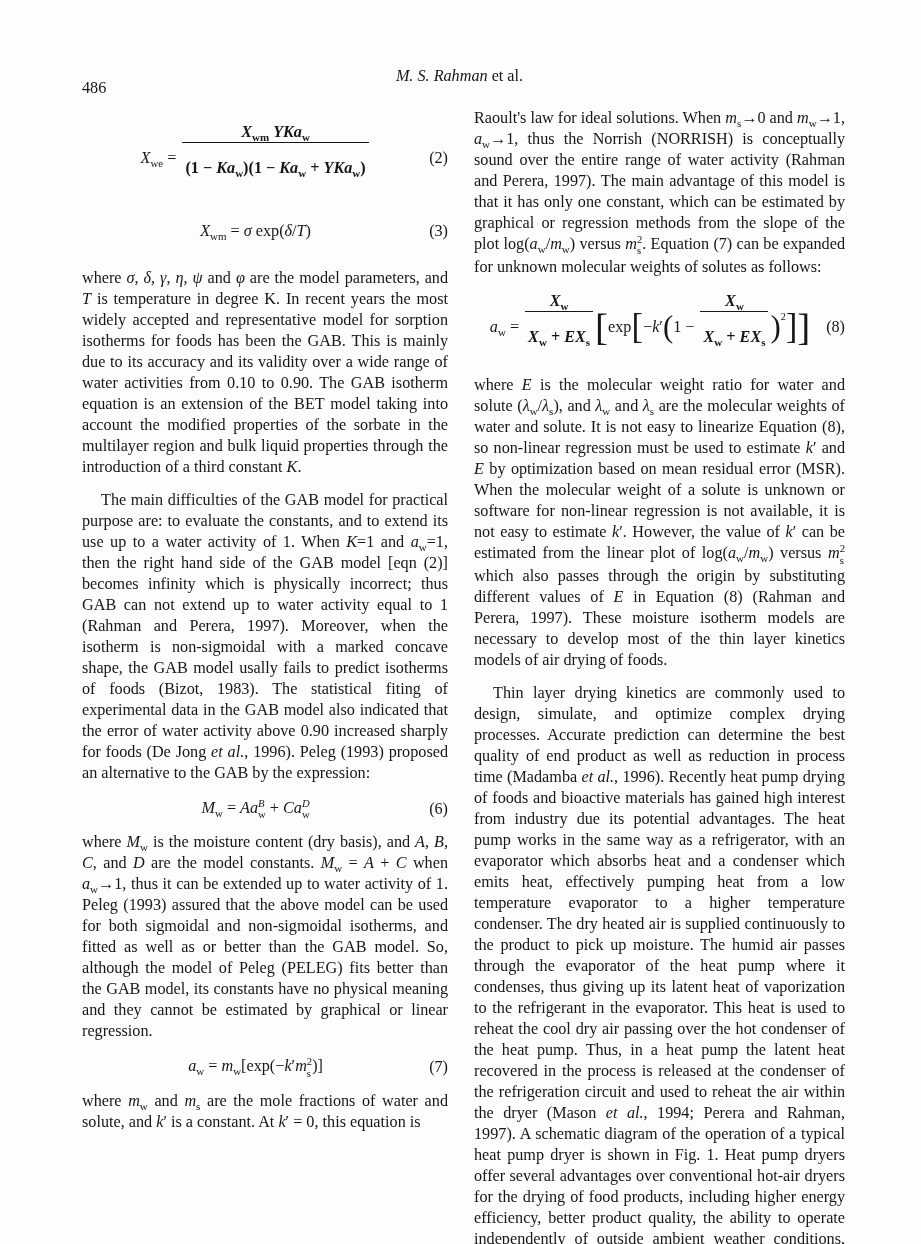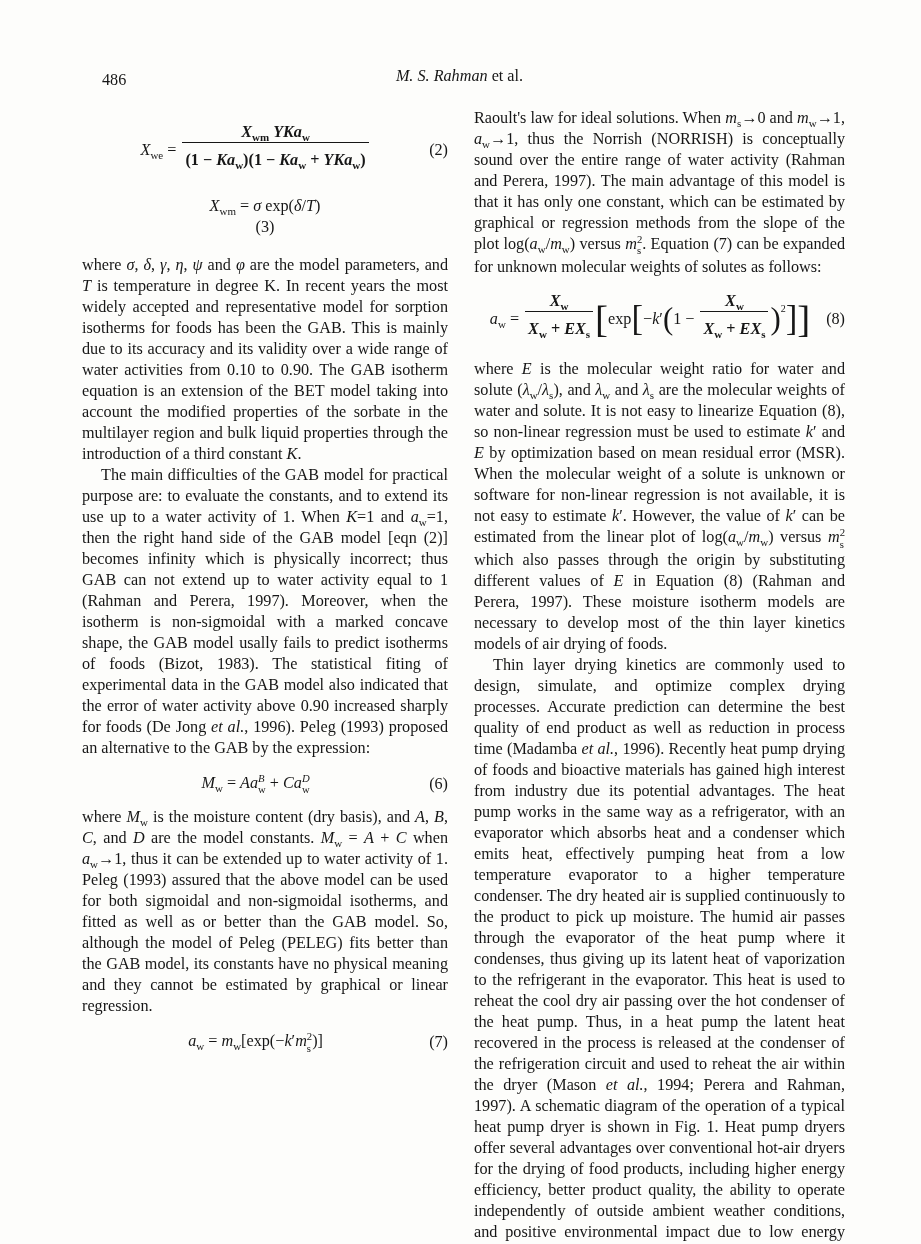--- a/index.html
+++ b/index.html
@@ -1,38 +1,38 @@
 <!DOCTYPE html>
 <html><head>
 <meta charset="utf-8">
 <style>
   html,body{margin:0;padding:0;background:#fdfdfb;}
   .page{position:relative;width:921px;height:1244px;background:#fdfdfb;overflow:hidden;
         color:#161616;font-family:"Liberation Serif",serif;font-size:16.2px;line-height:21px;}
   .running-head{position:absolute;top:66px;left:82px;right:76px;height:22px;}
-  .page-number{position:absolute;left:0;top:4px;margin-left:20px;}
+  .page-number{position:absolute;left:0;top:12px;}
   .head-title{position:absolute;left:0;right:8px;text-align:center;}
   .head-title .etal{font-style:normal;}
   .columns{position:absolute;top:108px;left:82px;display:flex;gap:26px;}
   .col{text-align:justify;}
   .col-left{width:366px;}
   .col-right{width:371px;}
   .para{margin:0;}
-  .para.indent{text-indent:19px;}
+  .para.indent{text-indent:19px;margin-top:12px;}
   .eqrow{display:flex;align-items:center;}
-  .eq-sm{margin:17px 0;flex-direction:column;}
+  .eq-sm{margin:26px 0;}
   .eq-md{margin:14px 0 12px;}
   .eq-lg{margin:15px 0 13px;}
   .eqbody{flex:1;text-align:center;}
   .eqnum{flex:none;}
   i{font-style:italic;}
   sub,sup{font-size:0.68em;line-height:0;}
   .frac{display:inline-block;vertical-align:middle;text-align:center;padding:0 2px;font-weight:bold;}
   .frac .fn,.frac .fd{display:block;line-height:1.2;}
-  .frac .fd{border-top:1px solid #161616;padding:8px 3px;}
+  .frac .fd{border-top:1px solid #161616;padding:16px 3px;}
   .ss{display:inline-flex;flex-direction:column;align-items:flex-start;vertical-align:middle;
       font-size:0.66em;line-height:1;}
   .ss sup,.ss sub{font-size:1em;line-height:1.05;position:static;vertical-align:baseline;}
   .br{display:inline-block;vertical-align:middle;line-height:0;}
   .b1{font-size:1.9em;}
   .b2{font-size:2.15em;}
   .b3{font-size:2.4em;}
   sup.h{font-size:0.62em;vertical-align:1.15em;line-height:0;}
 </style>
 </head>
@@ -77,20 +77,21 @@
       <p class="para">where <i>M</i><sub>w</sub> is the moisture content (dry basis), and <i>A</i>, <i>B</i>, <i>C</i>, and <i>D</i> are the model constants. <i>M</i><sub>w</sub> = <i>A</i> + <i>C</i> when <i>a</i><sub>w</sub>→1, thus it can be extended up to water activity of 1. Peleg (1993) assured that the above model can be used for both sigmoidal and non-sigmoidal isotherms, and fitted as well as or better than the GAB model. So, although the model of Peleg (PELEG) fits better than the GAB model, its constants have no physical meaning and they cannot be estimated by graphical or linear regression.</p>
 
       <div class="eqrow eq-md">
         <span class="eqbody"><i>a</i><sub>w</sub> = <i>m</i><sub>w</sub>[exp(−<i>k</i>′<i>m</i><span class="ss">
               <sup>2</sup>
               <sub>s</sub>
             </span>)]</span>
         <span class="eqnum">(7)</span>
       </div>
 
+      <p class="para">where <i>m</i><sub>w</sub> and <i>m</i><sub>s</sub> are the mole fractions of water and solute, and <i>k</i>′ is a constant. At <i>k</i>′ = 0, this equation is</p>
     </section>
 
     <section class="col col-right">
       <p class="para">Raoult's law for ideal solutions. When <i>m</i><sub>s</sub>→0 and <i>m</i><sub>w</sub>→1, <i>a</i><sub>w</sub>→1, thus the Norrish (NORRISH) is conceptually sound over the entire range of water activity (Rahman and Perera, 1997). The main advantage of this model is that it has only one constant, which can be estimated by graphical or regression methods from the slope of the plot log(<i>a</i><sub>w</sub>/<i>m</i><sub>w</sub>) versus <i>m</i><span class="ss">
             <sup>2</sup>
             <sub>s</sub>
           </span>. Equation (7) can be expanded for unknown molecular weights of solutes as follows:</p>
 
       <div class="eqrow eq-md">
         <span class="eqbody"><i>a</i><sub>w</sub> = <span class="frac"><span class="fn"><i>X</i><sub>w</sub></span><span class="fd"><i>X</i><sub>w</sub> + <i>EX</i><sub>s</sub></span></span><span class="br b3">[</span>exp<span class="br b2">[</span>−<i>k</i>′<span class="br b1">(</span>1 − <span class="frac"><span class="fn"><i>X</i><sub>w</sub></span><span class="fd"><i>X</i><sub>w</sub> + <i>EX</i><sub>s</sub></span></span><span class="br b1">)</span><sup class="h">2</sup><span class="br b2">]</span><span class="br b3">]</span></span>

